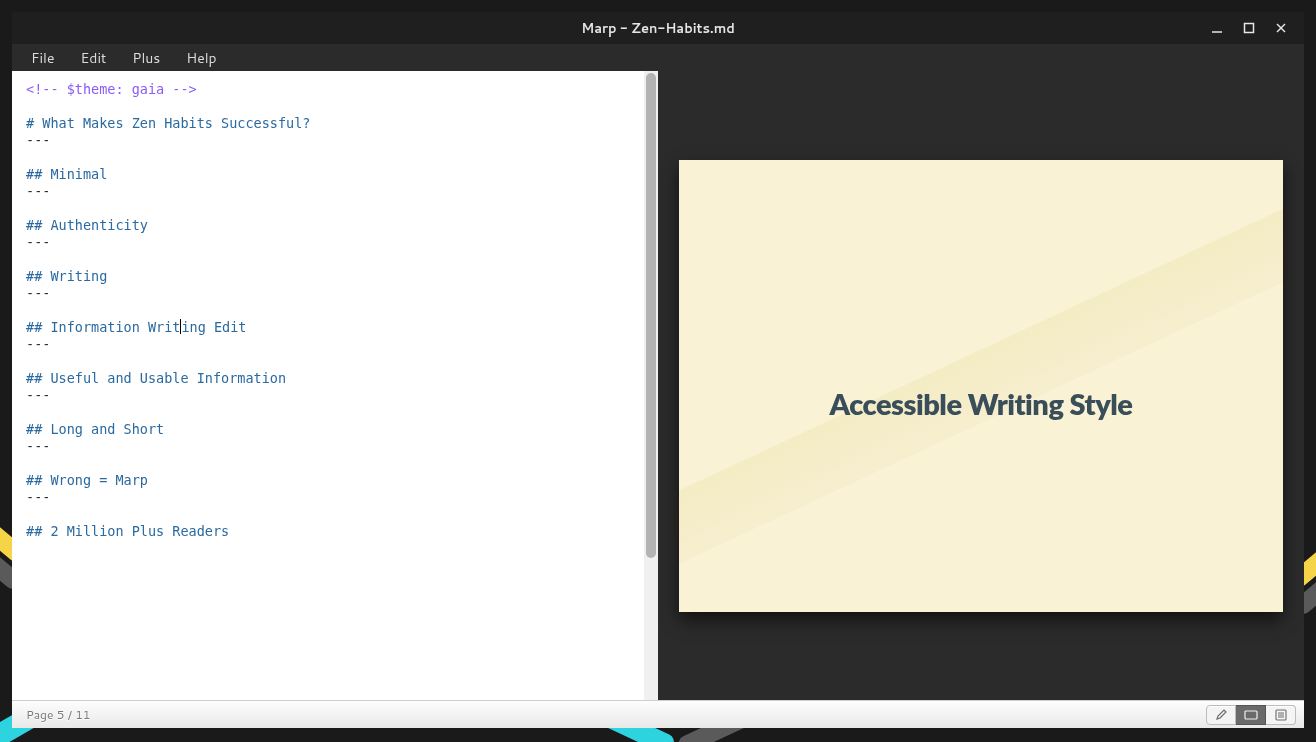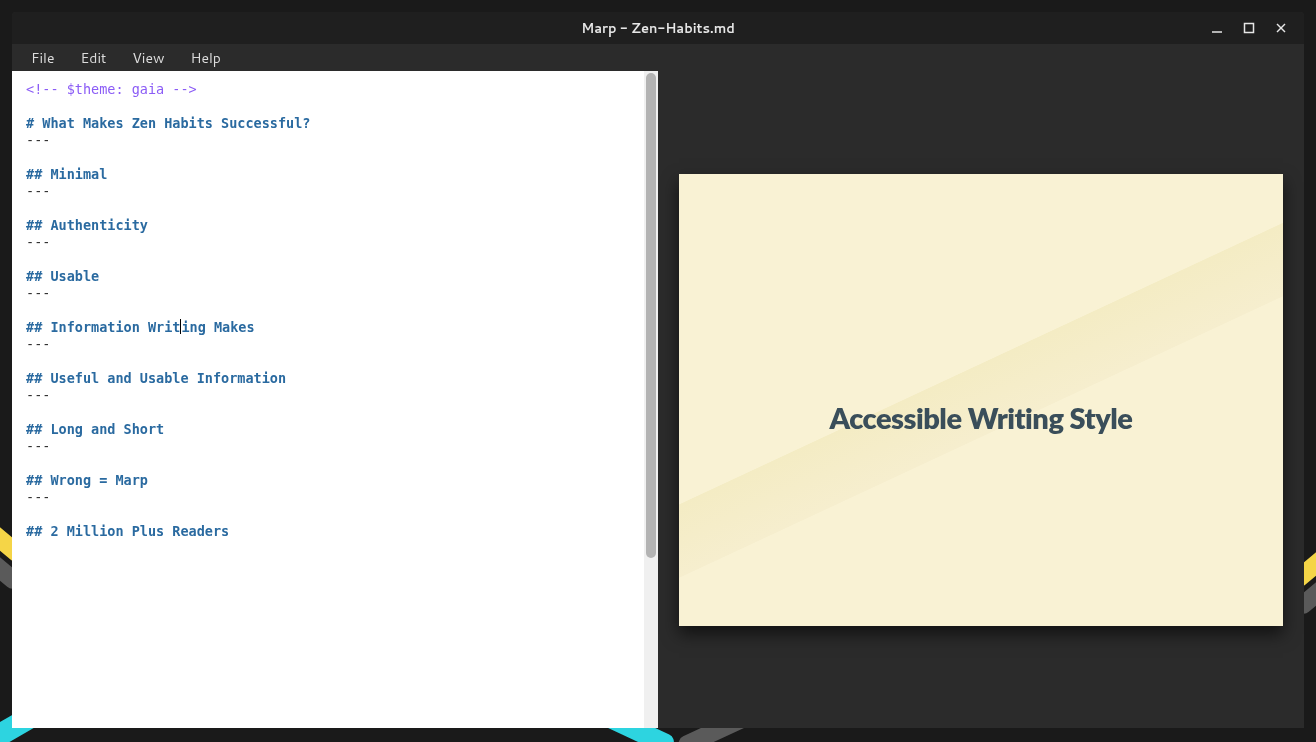--- a/index.html
+++ b/index.html
@@ -106,21 +106,21 @@
     flex: 1;
     padding: 10px 14px 10px 14px;
     font-family: "Consolas", "DejaVu Sans Mono", monospace;
     font-size: 13.5px;
     line-height: 17px;
     color: #333;
     white-space: pre;
     overflow: hidden;
   }
   .tok-comment { color: #8b5cf6; }
-  .tok-heading { color: #2a6aa0; font-weight: bold; }
+  .tok-heading { color: #2a6aa0; font-weight: normal; }
 
   .scrollbar {
     width: 14px;
     background: #f0f0f0;
     position: relative;
   }
   .scroll-thumb {
     position: absolute;
     left: 2px; right: 2px; top: 2px;
     height: 485px;
@@ -230,42 +230,42 @@
             <line x1="2" y1="2" x2="10" y2="10"></line>
             <line x1="10" y1="2" x2="2" y2="10"></line>
           </svg>
       </div>
     </div>
   </div>
 
   <div class="menubar">
     <div class="menu-item">File</div>
     <div class="menu-item">Edit</div>
-    <div class="menu-item">View</div>
+    <div class="menu-item">Plus</div>
     <div class="menu-item">Help</div>
   </div>
 
   <div class="workarea">
 
     <div class="editor-pane">
       <div class="editor"><span class="tok-comment">&lt;!-- $theme: gaia --&gt;</span>
 
 <span class="tok-heading"># What Makes Zen Habits Successful?</span>
 <span>---</span>
 
 <span class="tok-heading">## Minimal</span>
 <span>---</span>
 
 <span class="tok-heading">## Authenticity</span>
 <span>---</span>
 
-<span class="tok-heading">## Usable</span>
-<span>---</span>
-
-<span class="tok-heading"><span>## Information Writ</span><span class="cursor"></span><span>ing Makes</span></span>
+<span class="tok-heading">## Writing</span>
+<span>---</span>
+
+<span class="tok-heading"><span>## Information Writ</span><span class="cursor"></span><span>ing Edit</span></span>
 <span>---</span>
 
 <span class="tok-heading">## Useful and Usable Information</span>
 <span>---</span>
 
 <span class="tok-heading">## Long and Short</span>
 <span>---</span>
 
 <span class="tok-heading">## Wrong = Marp</span>
 <span>---</span>
@@ -277,14 +277,37 @@
     </div>
 
     <div class="preview-pane">
       <div class="slide">
         <h2>Accessible Writing Style</h2>
       </div>
     </div>
 
   </div>
 
+  <div class="statusbar">
+    <div class="status-text">Page 5 / 11</div>
+    <div class="status-buttons">
+      <div class="sbtn">
+        <svg width="12" height="12" viewBox="0 0 12 12">
+            <path d="M2 10l1-3 6-6 2 2-6 6-3 1z" fill="none" stroke="currentColor" stroke-width="1.2"></path>
+          </svg>
+      </div>
+      <div class="sbtn active">
+        <svg width="14" height="10" viewBox="0 0 14 10">
+            <rect x="1" y="1" width="12" height="8" rx="1" fill="none" stroke="currentColor" stroke-width="1.2"></rect>
+          </svg>
+      </div>
+      <div class="sbtn">
+        <svg width="12" height="12" viewBox="0 0 12 12">
+          <rect x="1" y="1" width="10" height="10" rx="1" fill="none" stroke="currentColor" stroke-width="1.1"></rect>
+          <line x1="3" y1="4" x2="9" y2="4" stroke="currentColor" stroke-width="1"></line>
+          <line x1="3" y1="6" x2="9" y2="6" stroke="currentColor" stroke-width="1"></line>
+          <line x1="3" y1="8" x2="9" y2="8" stroke="currentColor" stroke-width="1"></line>
+        </svg>
+      </div>
+    </div>
+  </div>
 
 </div>
 
 </body></html>

